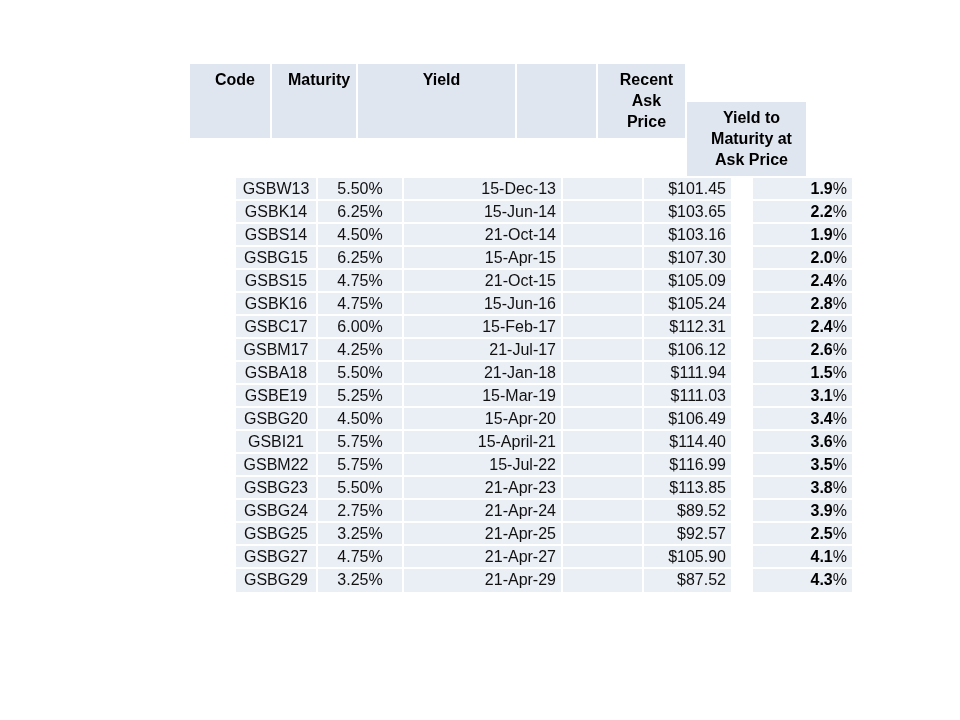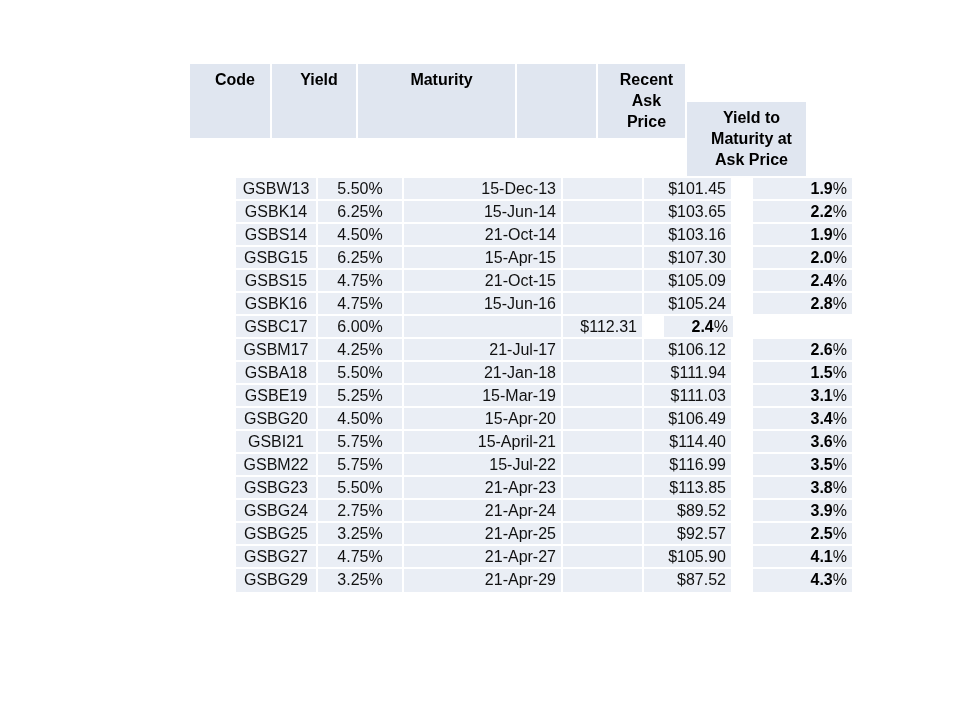--- a/index.html
+++ b/index.html
@@ -58,22 +58,22 @@
   .td b{font-weight:bold;color:#000;}
   .td .pct{font-weight:normal;}
 </style>
 </head>
 <body>
 
 <div class="slide">
   <div class="bond-table">
     <div class="header-row">
         <div class="th">Code</div>
+        <div class="th">Maturity</div>
         <div class="th">Yield</div>
-        <div class="th">Maturity</div>
         <div class="th"></div>
         <div class="th">Recent Ask Price</div>
         <div class="th">Yield to Maturity at Ask Price</div>
       </div>
     <div class="table-body">
         <div class="tr">
           <div class="td align-center">GSBW13</div>
           <div class="td align-center">5.50%</div>
           <div class="td align-right">15-Dec-13</div>
           <div class="td align-right"></div>
@@ -116,20 +116,21 @@
           <div class="td align-center">GSBK16</div>
           <div class="td align-center">4.75%</div>
           <div class="td align-right">15-Jun-16</div>
           <div class="td align-right"></div>
           <div class="td align-right">$105.24</div>
           <div class="td align-right"><b>2.8</b><span class="pct">%</span></div>
         </div>
         <div class="tr">
           <div class="td align-center">GSBC17</div>
           <div class="td align-center">6.00%</div>
+          <div class="td align-right">15-Feb-17</div>
           <div class="td align-right"></div>
           <div class="td align-right">$112.31</div>
           <div class="td align-right"><b>2.4</b><span class="pct">%</span></div>
         </div>
         <div class="tr">
           <div class="td align-center">GSBM17</div>
           <div class="td align-center">4.25%</div>
           <div class="td align-right">21-Jul-17</div>
           <div class="td align-right"></div>
           <div class="td align-right">$106.12</div>

